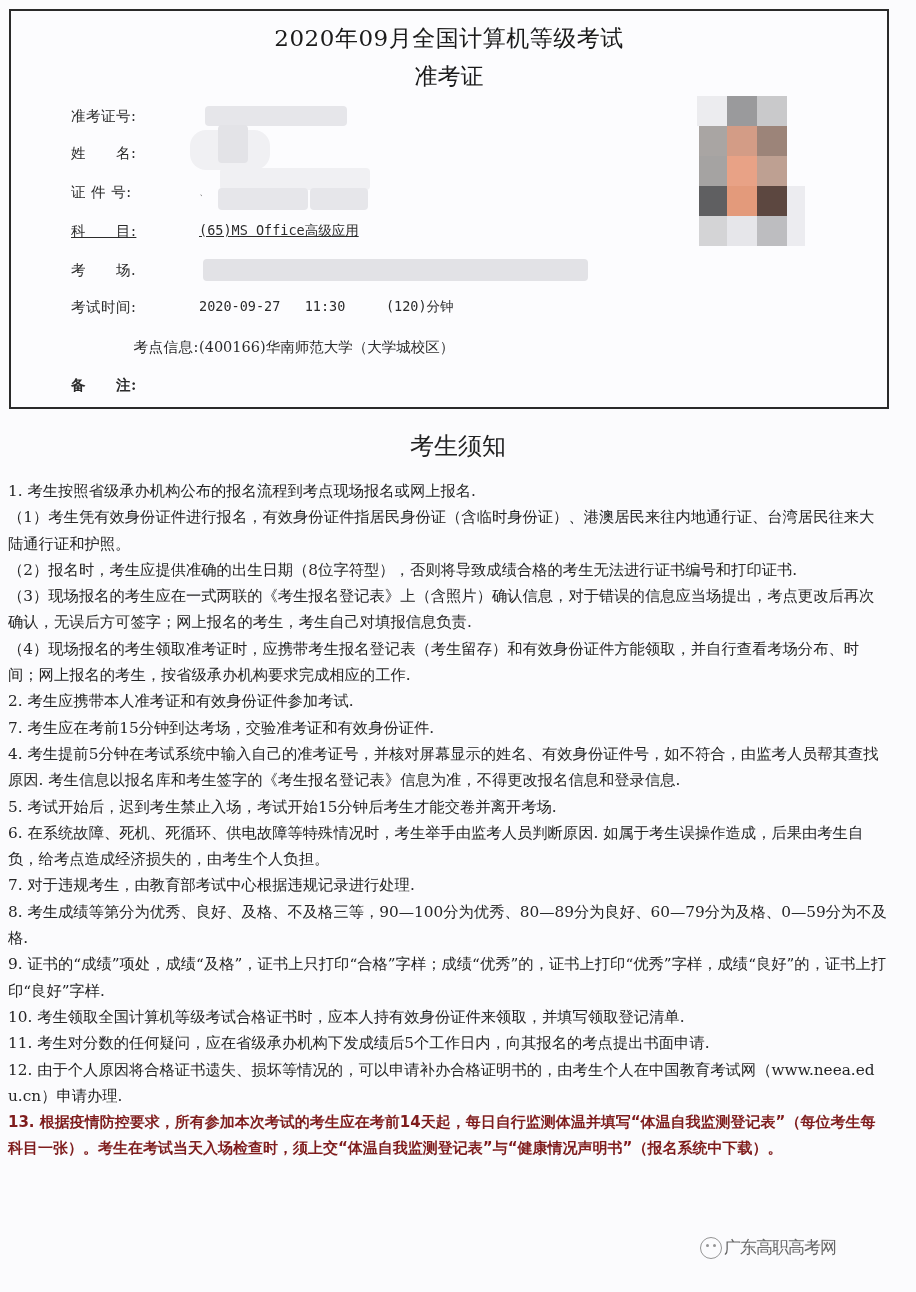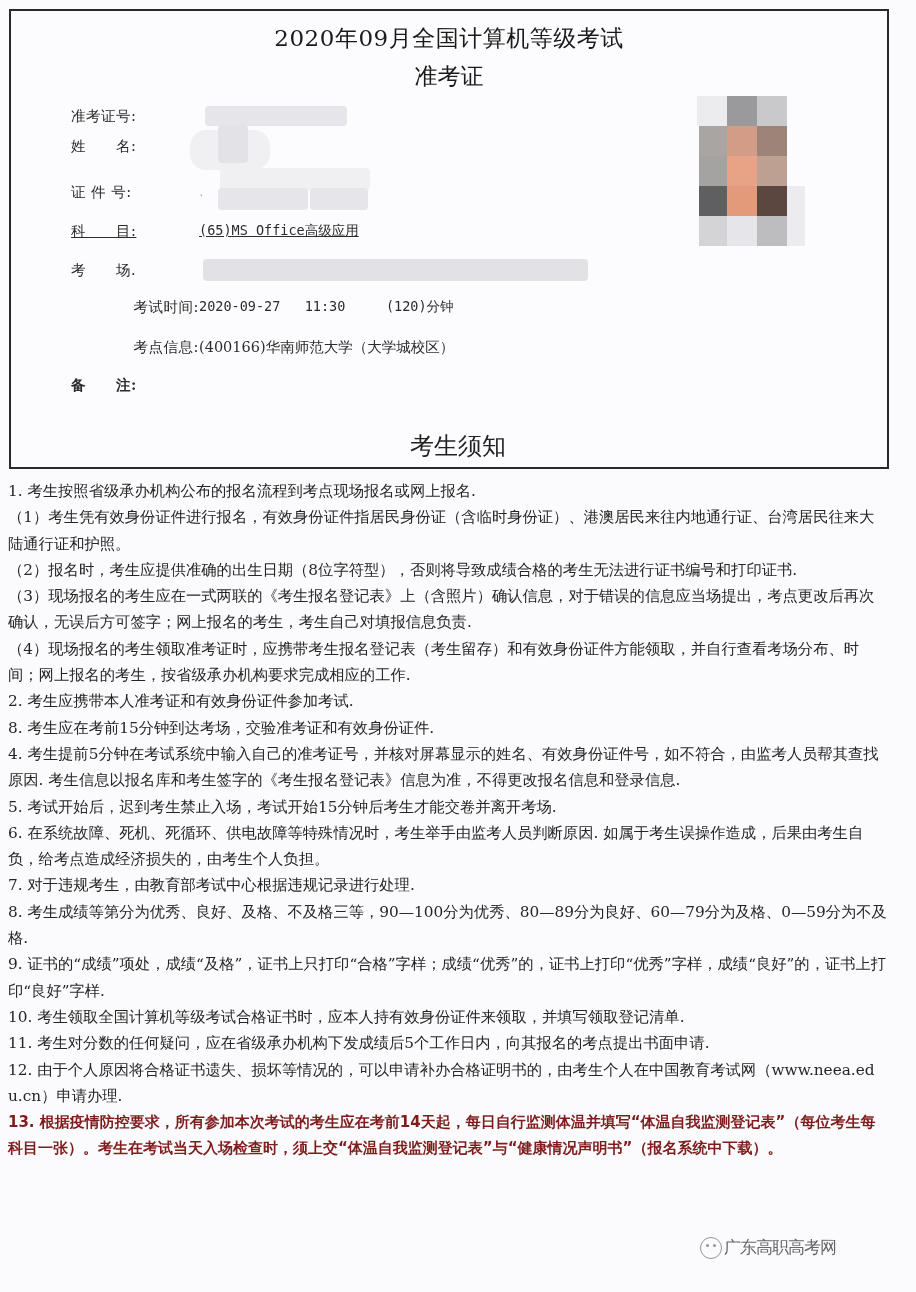--- a/index.html
+++ b/index.html
@@ -9,21 +9,21 @@
       overflow: hidden;
     }
     body {
       position: relative;
       font-family: "DejaVu Serif", "Liberation Serif", serif;
       color: #1e1e1e;
     }
     .card {
       position: absolute;
       left: 9px; top: 9px;
-      width: 880px; height: 460px;
+      width: 880px; height: 400px;
       border: 2px solid #2a2a2a;
       border-top-width: 2px;
       background: #fcfcfe;
     }
     .card-title {
       position: absolute;
       left: 0; right: 0; top: 12px;
       text-align: center;
       font-size: 23px;
       letter-spacing: 0.5px;
@@ -126,21 +126,21 @@
 <div class="card">
   <div class="card-title">2020年09月全国计算机等级考试</div>
   <div class="card-subtitle">准考证</div>
 </div>
 
 <div class="field" style="top:105px;">
   <span class="field-label">准考证号:</span>
 </div>
 <div class="redact" style="left:205px;top:106px;width:142px;height:20px;"></div>
 
-<div class="field" style="top:135px;">
+<div class="field" style="top:142px;">
   <span class="field-label">姓　　名:</span>
 </div>
 <div class="redact" style="left:190px;top:130px;width:80px;height:40px;border-radius:16px;background:#f0f0f3;"></div>
 <div class="redact" style="left:218px;top:125px;width:30px;height:38px;background:#e3e3e7;"></div>
 
 <div class="field" style="top:181px;">
   <span class="field-label">证 件 号:</span>
   <span class="field-value" style="font-size:10px;color:#777;">、</span>
 </div>
 <div class="redact" style="left:220px;top:168px;width:150px;height:22px;background:#f0f0f3;"></div>
@@ -150,21 +150,21 @@
 <div class="field" style="top:220px;text-decoration:underline;">
   <span class="field-label">科　　目:</span>
   <span class="field-value">(65)MS Office高级应用</span>
 </div>
 
 <div class="field" style="top:259px;">
   <span class="field-label">考　　场.</span>
 </div>
 <div class="redact" style="left:203px;top:259px;width:385px;height:22px;background:#e2e2e6;"></div>
 
-<div class="field" style="top:296px;text-align:right;">
+<div class="field" style="top:296px;">
   <span class="field-label">考试时间:</span>
   <span class="field-value">2020-09-27   11:30     (120)分钟</span>
 </div>
 
 <div class="field" style="top:336px;text-align:right;">
   <span class="field-label">考点信息:</span>
   <span class="field-value cjk">(400166)华南师范大学（大学城校区）</span>
 </div>
 
 <div class="field" style="top:374px;font-weight:bold;">
@@ -193,21 +193,21 @@
 
 <div class="notice-title">考生须知</div>
 
 <div class="notices">
   <p>1. 考生按照省级承办机构公布的报名流程到考点现场报名或网上报名.</p>
   <p>（1）考生凭有效身份证件进行报名，有效身份证件指居民身份证（含临时身份证）、港澳居民来往内地通行证、台湾居民往来大陆通行证和护照。</p>
   <p>（2）报名时，考生应提供准确的出生日期（8位字符型），否则将导致成绩合格的考生无法进行证书编号和打印证书.</p>
   <p>（3）现场报名的考生应在一式两联的《考生报名登记表》上（含照片）确认信息，对于错误的信息应当场提出，考点更改后再次确认，无误后方可签字；网上报名的考生，考生自己对填报信息负责.</p>
   <p>（4）现场报名的考生领取准考证时，应携带考生报名登记表（考生留存）和有效身份证件方能领取，并自行查看考场分布、时间；网上报名的考生，按省级承办机构要求完成相应的工作.</p>
   <p>2. 考生应携带本人准考证和有效身份证件参加考试.</p>
-  <p>8. 考生应在考前15分钟到达考场，交验准考证和有效身份证件.</p>
+  <p>7. 考生应在考前15分钟到达考场，交验准考证和有效身份证件.</p>
   <p>4. 考生提前5分钟在考试系统中输入自己的准考证号，并核对屏幕显示的姓名、有效身份证件号，如不符合，由监考人员帮其查找原因. 考生信息以报名库和考生签字的《考生报名登记表》信息为准，不得更改报名信息和登录信息.</p>
   <p>5. 考试开始后，迟到考生禁止入场，考试开始15分钟后考生才能交卷并离开考场.</p>
   <p>6. 在系统故障、死机、死循环、供电故障等特殊情况时，考生举手由监考人员判断原因. 如属于考生误操作造成，后果由考生自负，给考点造成经济损失的，由考生个人负担。</p>
   <p>7. 对于违规考生，由教育部考试中心根据违规记录进行处理.</p>
   <p>8. 考生成绩等第分为优秀、良好、及格、不及格三等，90—100分为优秀、80—89分为良好、60—79分为及格、0—59分为不及格.</p>
   <p>9. 证书的“成绩”项处，成绩“及格”，证书上只打印“合格”字样；成绩“优秀”的，证书上打印“优秀”字样，成绩“良好”的，证书上打印“良好”字样.</p>
   <p>10. 考生领取全国计算机等级考试合格证书时，应本人持有效身份证件来领取，并填写领取登记清单.</p>
   <p>11. 考生对分数的任何疑问，应在省级承办机构下发成绩后5个工作日内，向其报名的考点提出书面申请.</p>
   <p>12. 由于个人原因将合格证书遗失、损坏等情况的，可以申请补办合格证明书的，由考生个人在中国教育考试网（www.neea.edu.cn）申请办理.</p>
   <p class="notice-bold">13. 根据疫情防控要求，所有参加本次考试的考生应在考前14天起，每日自行监测体温并填写“体温自我监测登记表”（每位考生每科目一张）。考生在考试当天入场检查时，须上交“体温自我监测登记表”与“健康情况声明书”（报名系统中下载）。</p>

